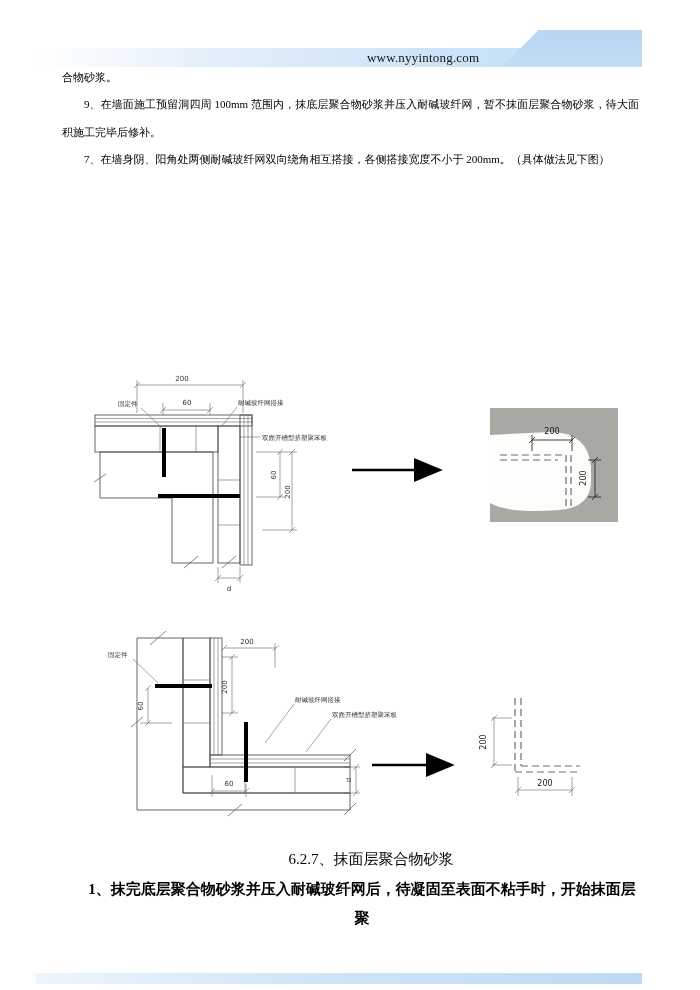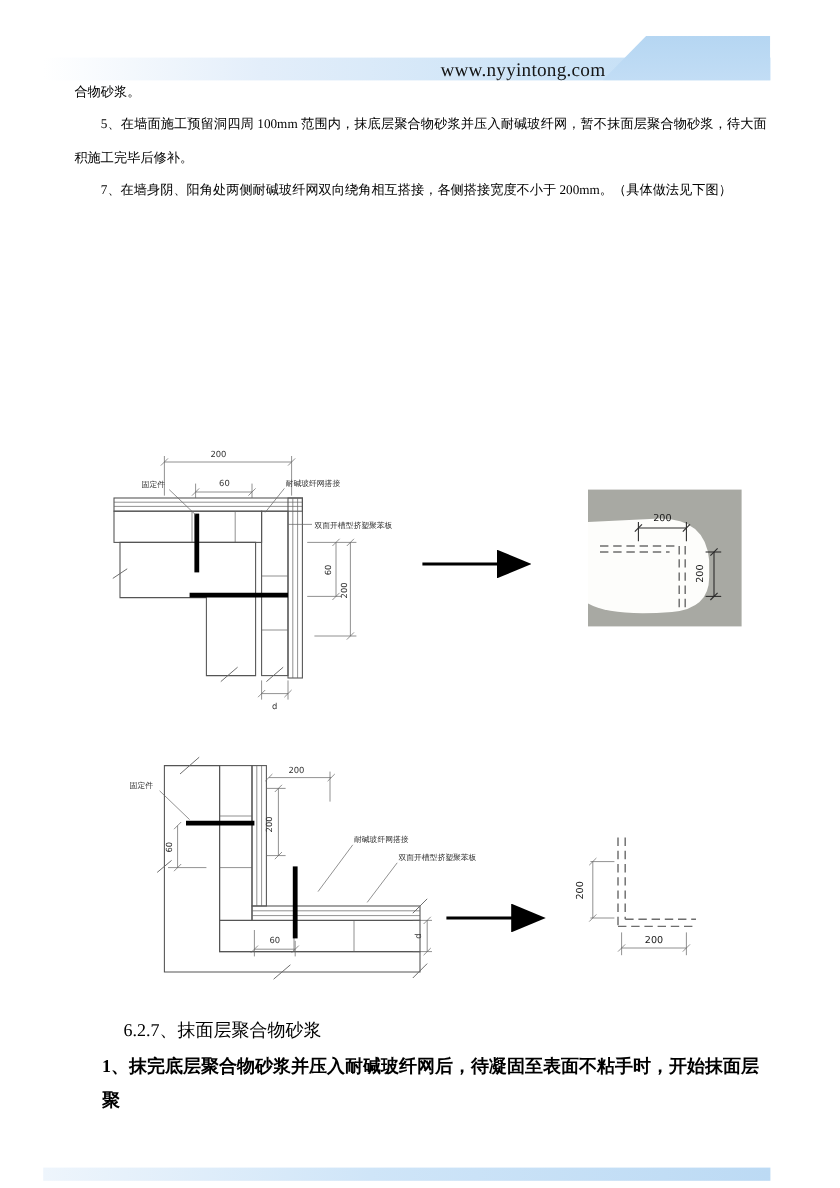--- a/index.html
+++ b/index.html
@@ -11,32 +11,32 @@
   .band {
     position:absolute; left:36px; right:58px; top:48px; height:19px;
     background:linear-gradient(to right,#ffffff 0%,#e3eefa 30%,#cbe3f7 70%,#c2ddf5 100%);
   }
   .accent {
     position:absolute; right:58px; top:30px; width:140px; height:37px;
     background:linear-gradient(to bottom,#b5d6f2,#c2ddf5);
     clip-path:polygon(26% 0,100% 0,100% 100%,0 100%);
   }
   .url {
-    position:absolute; left:367px; top:50px; font-size:16px; color:#151515; letter-spacing:.2px;
+    position:absolute; left:367px; top:50px; font-size:13px; color:#151515; letter-spacing:.2px;
   }
   
   .textblock {
     position:absolute; left:62px; top:64px; width:577px;
     font-size:11px; line-height:27.4px; color:#000; text-align:justify;
   }
   .textblock p { margin:0; text-indent:2em; }
   .textblock p.cont { text-indent:0; }
   .bottomblock {
     position:absolute; left:62px; top:845px; width:577px;
-    font-size:15px; line-height:29px; color:#000;
+    font-size:15px; line-height:29px; color:#000;text-align:center;
   }
   .bottomblock .h { margin:0 0 1px 41px; }
   .bottomblock .t { margin:0 0 0 23px;font-weight:bold; }
   
   .diag { position:absolute; left:0; }
   #svg1 { top:355px; }
   #svg2 { top:605px; }
   .dim  { font:7px "DejaVu Sans","Liberation Sans",sans-serif; fill:#333; }
   .lbl  { font:6.5px "Liberation Serif","DejaVu Serif",serif; fill:#333; }
   .pdim { font:8px "DejaVu Sans","Liberation Sans",sans-serif; fill:#161616; }
@@ -54,21 +54,21 @@
 <body>
 
 <div class="page">
 
   <div class="band"></div>
   <div class="accent"></div>
   <div class="url">www.nyyintong.com</div>
 
   <div class="textblock">
     <p class="cont">合物砂浆。</p>
-    <p>5、在墙面施工预留洞四周 100mm 范围内，抹底层聚合物砂浆并压入耐碱玻纤网，暂不抹面层聚合物砂浆，待大面积施工完毕后修补。</p>
+    <p>9、在墙面施工预留洞四周 100mm 范围内，抹底层聚合物砂浆并压入耐碱玻纤网，暂不抹面层聚合物砂浆，待大面积施工完毕后修补。</p>
     <p>7、在墙身阴、阳角处两侧耐碱玻纤网双向绕角相互搭接，各侧搭接宽度不小于 200mm。（具体做法见下图）</p>
   </div>
 
   <svg id="svg1" class="diag" width="700" height="245" viewBox="0 0 700 245">
     <defs>
       <pattern id="hatch1" patternUnits="userSpaceOnUse" width="6" height="6" patternTransform="rotate(45)">
         <line x1="0" y1="0" x2="0" y2="6" stroke="#8c8c8c" stroke-width="0.9"></line>
       </pattern>
       <pattern id="foam1" patternUnits="userSpaceOnUse" width="7" height="7">
         <circle cx="3.5" cy="3.5" r="2.5" fill="none" stroke="#9b9b9b" stroke-width="0.8"></circle>

